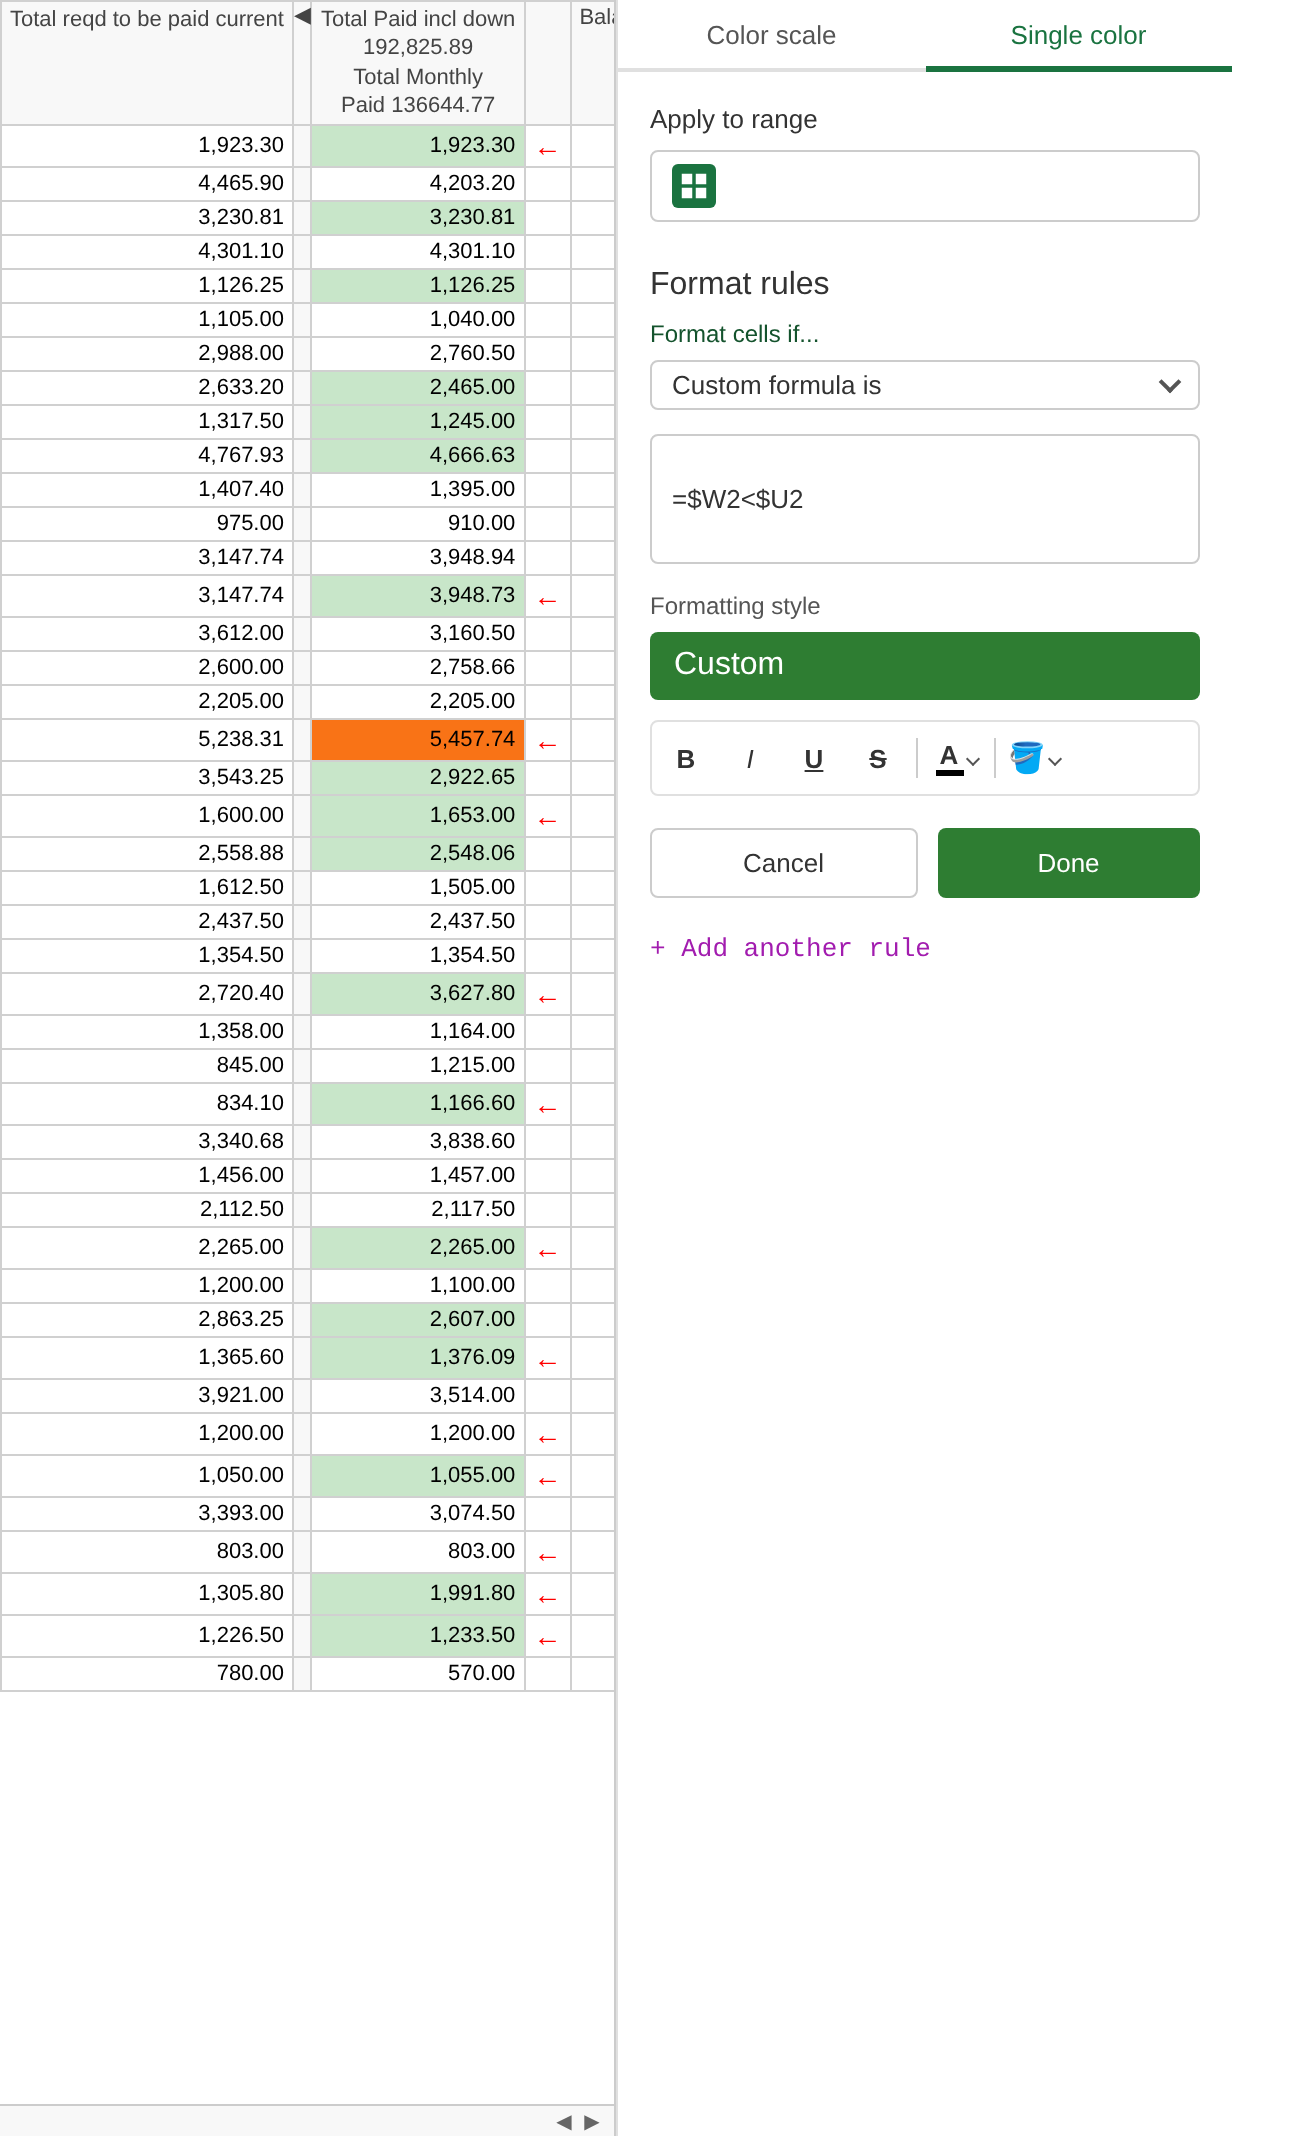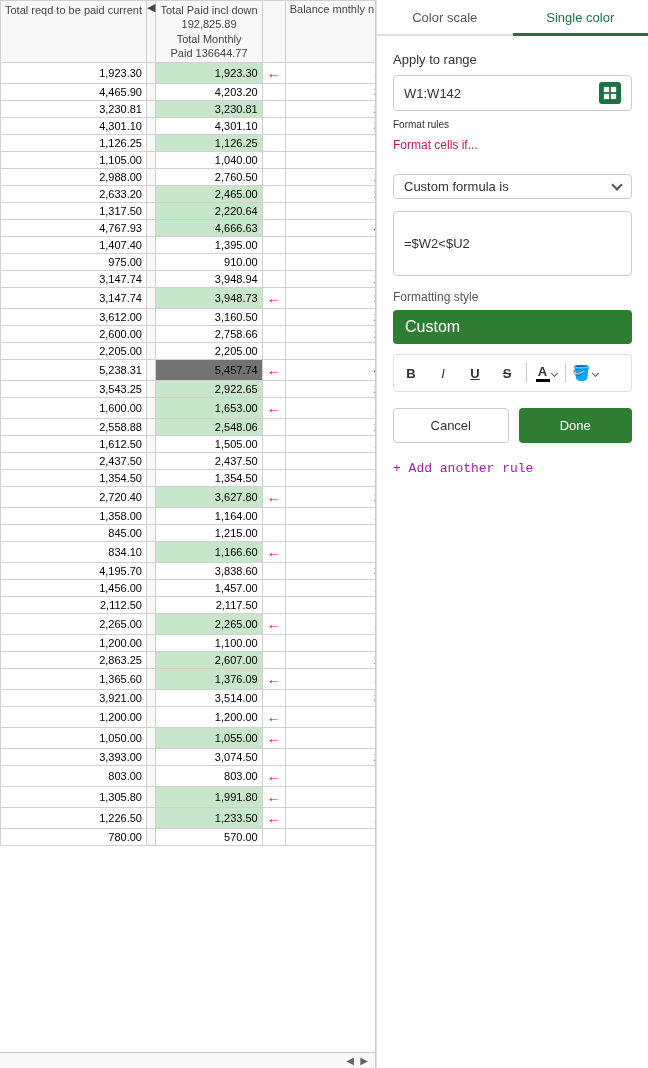--- a/index.html
+++ b/index.html
@@ -1,19 +1,19 @@
 <!DOCTYPE html>
 <html><head>
   <meta charset="utf-8">
   <style>
     * { margin: 0; padding: 0; box-sizing: border-box; }
     body { font-family: Arial, sans-serif; font-size: 12px; display: flex; width: 648px; height: 1068px; overflow: hidden; background: #fff; }
 
     
-    .spreadsheet { width: 376px; height: 100%; overflow: hidden; border-right: 1px solid #ccc; flex-shrink: 0; }
+    .spreadsheet { width: 308px; height: 100%; overflow: hidden; border-right: 1px solid #ccc; flex-shrink: 0; }
 
     .sheet-table { width: 100%; border-collapse: collapse; }
     .sheet-table th, .sheet-table td {
       border: 1px solid #d0d0d0;
       padding: 2px 4px;
       white-space: nowrap;
       font-size: 11px;
       text-align: right;
     }
     .sheet-table th { background: #f8f8f8; text-align: center; font-weight: normal; color: #444; }
@@ -52,23 +52,23 @@
     .panel-body { padding: 16px; flex: 1; overflow-y: auto; }
 
     .section-label { font-size: 13px; color: #333; margin-bottom: 8px; margin-top: 12px; }
     .section-label:first-child { margin-top: 0; }
 
     .range-row { display: flex; align-items: center; border: 1px solid #ccc; border-radius: 4px; padding: 6px 10px; margin-bottom: 4px; }
     .range-input { flex: 1; font-size: 13px; color: #333; border: none; outline: none; }
     .grid-icon { width: 22px; height: 22px; background: #1a7340; border-radius: 3px; display: flex; align-items: center; justify-content: center; flex-shrink: 0; cursor: pointer; }
     .grid-icon svg { width: 14px; height: 14px; fill: white; }
 
-    .format-rules-title { font-size: 10px; font-weight: 500; color: #333; margin: 8px 0 8px; }
-
-    .format-cells-label { font-size: 12px; color: #be185d; margin-bottom: 22px; }
+    .format-rules-title { font-size: 16px; font-weight: 500; color: #333; margin: 23px 0 8px; }
+
+    .format-cells-label { font-size: 12px; color: #14532d; margin-bottom: 6px; }
 
     .select-box { display: flex; align-items: center; border: 1px solid #ccc; border-radius: 4px; padding: 4px 10px; margin-bottom: 12px; cursor: pointer; }
     .select-box-text { flex: 1; font-size: 13px; color: #333; }
     .chevron-down { border: solid #555; border-width: 0 2px 2px 0; display: inline-block; padding: 3px; transform: rotate(45deg); margin-top: -3px; }
 
     .formula-input { border: 1px solid #ccc; border-radius: 4px; padding: 24px 10px; font-size: 13px; color: #333; width: 100%; margin-bottom: 14px; }
 
     .formatting-style-label { font-size: 12px; color: #555; margin-bottom: 6px; }
 
     .custom-bar { background: #2e7d32; color: white; font-size: 16px; font-weight: 500; padding: 8px 12px; border-radius: 4px; margin-bottom: 10px; }
@@ -171,21 +171,21 @@
           <tr>
             <td>2,633.20</td>
             <td style="background: rgb(248, 248, 248);"></td>
             <td style="background: rgb(200, 230, 201); color: rgb(0, 0, 0);">2,465.00</td>
             <td></td>
             <td>2,175.00</td>
           </tr>
           <tr>
             <td>1,317.50</td>
             <td style="background: rgb(248, 248, 248);"></td>
-            <td style="background: rgb(200, 230, 201); color: rgb(0, 0, 0);">2,220.64</td>
+            <td style="background: rgb(200, 230, 201); color: rgb(0, 0, 0);">1,245.00</td>
             <td></td>
             <td>1,085.00</td>
           </tr>
           <tr>
             <td>4,767.93</td>
             <td style="background: rgb(248, 248, 248);"></td>
             <td style="background: rgb(200, 230, 201); color: rgb(0, 0, 0);">4,666.63</td>
             <td></td>
             <td>4,175.09</td>
           </tr>
@@ -234,21 +234,21 @@
           <tr>
             <td>2,205.00</td>
             <td style="background: rgb(248, 248, 248);"></td>
             <td>2,205.00</td>
             <td></td>
             <td>1,911.00</td>
           </tr>
           <tr>
             <td>5,238.31</td>
             <td style="background: rgb(248, 248, 248);"></td>
-            <td style="background: #737373; color: rgb(0, 0, 0);">5,457.74</td>
+            <td style="background: #f97316; color: rgb(0, 0, 0);">5,457.74</td>
             <td><span style="color:red;font-size:14px;">←</span></td>
             <td>4,957.74</td>
           </tr>
           <tr>
             <td>3,543.25</td>
             <td style="background: rgb(248, 248, 248);"></td>
             <td style="background: rgb(200, 230, 201); color: rgb(0, 0, 0);">2,922.65</td>
             <td></td>
             <td>2,717.65</td>
           </tr>
@@ -309,21 +309,21 @@
             <td>715.00</td>
           </tr>
           <tr>
             <td>834.10</td>
             <td style="background: rgb(248, 248, 248);"></td>
             <td style="background: rgb(200, 230, 201); color: rgb(0, 0, 0);">1,166.60</td>
             <td><span style="color:red;font-size:14px;">←</span></td>
             <td>666.60</td>
           </tr>
           <tr>
-            <td>4,195.70</td>
+            <td>3,340.68</td>
             <td style="background: rgb(248, 248, 248);"></td>
             <td>3,838.60</td>
             <td></td>
             <td>3,438.60</td>
           </tr>
           <tr>
             <td>1,456.00</td>
             <td style="background: rgb(248, 248, 248);"></td>
             <td>1,457.00</td>
             <td></td>
@@ -432,21 +432,20 @@
 <div class="panel">
   <div class="tabs">
     <div class="tab">Color scale</div>
     <div class="tab active">Single color</div>
   </div>
 
   <div class="panel-body">
     <div class="section-label">Apply to range</div>
 
     <div class="range-row">
-      <input class="range-input" type="text" value="W1:W142" style="">
       <div class="grid-icon">
         <svg viewBox="0 0 16 16" xmlns="http://www.w3.org/2000/svg">
           <rect x="1" y="1" width="6" height="6"></rect>
           <rect x="9" y="1" width="6" height="6"></rect>
           <rect x="1" y="9" width="6" height="6"></rect>
           <rect x="9" y="9" width="6" height="6"></rect>
         </svg>
       </div>
     </div>
 

